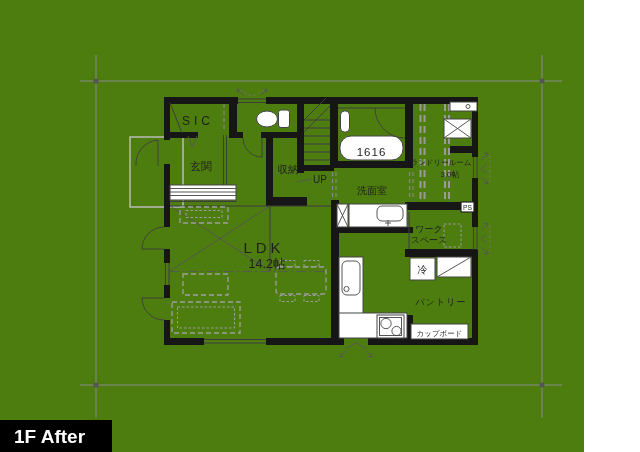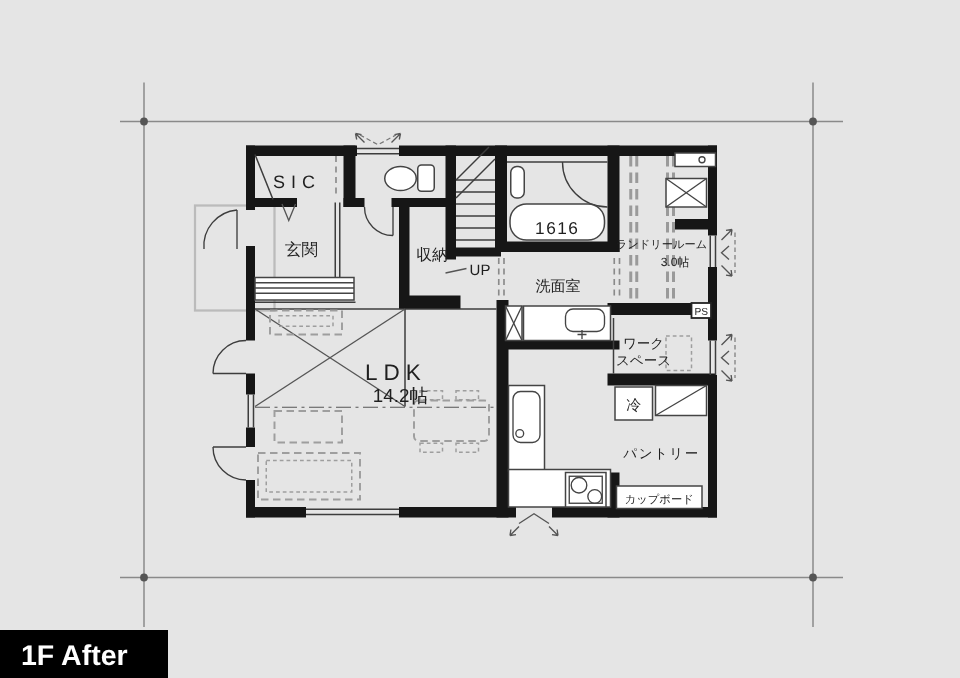--- a/index.html
+++ b/index.html
@@ -1,16 +1,16 @@
 <!DOCTYPE html>
 <html><head>
 <meta charset="utf-8">
 <style>
   html,body{margin:0;padding:0;background:#ffffff;}
-  .stage{position:relative;width:640px;height:452px;background:#e5e5e5;overflow:hidden;}
+  .stage{position:relative;width:584px;height:452px;background:#4d7c0f;overflow:hidden;}
   svg{display:block;}
   .t{font-family:"Liberation Sans","DejaVu Sans",sans-serif;fill:#1f1f1f;}
   .wall{fill:#161616;}
   .thin{stroke:#3d3d3d;stroke-width:1;fill:none;}
   .fx{stroke:#444444;stroke-width:1;fill:#ffffff;}
   .fxl{stroke:#444444;stroke-width:0.9;fill:none;}
   .arc{stroke:#3d3d3d;stroke-width:0.9;fill:none;}
   .furn{stroke:#9e9e9e;stroke-width:1.3;fill:none;stroke-dasharray:5 3;}
   .furn2{stroke:#9e9e9e;stroke-width:1;fill:none;stroke-dasharray:2.5 2;}
   .pole{stroke:#9a9a9a;stroke-width:2;fill:none;stroke-dasharray:7 4;}

